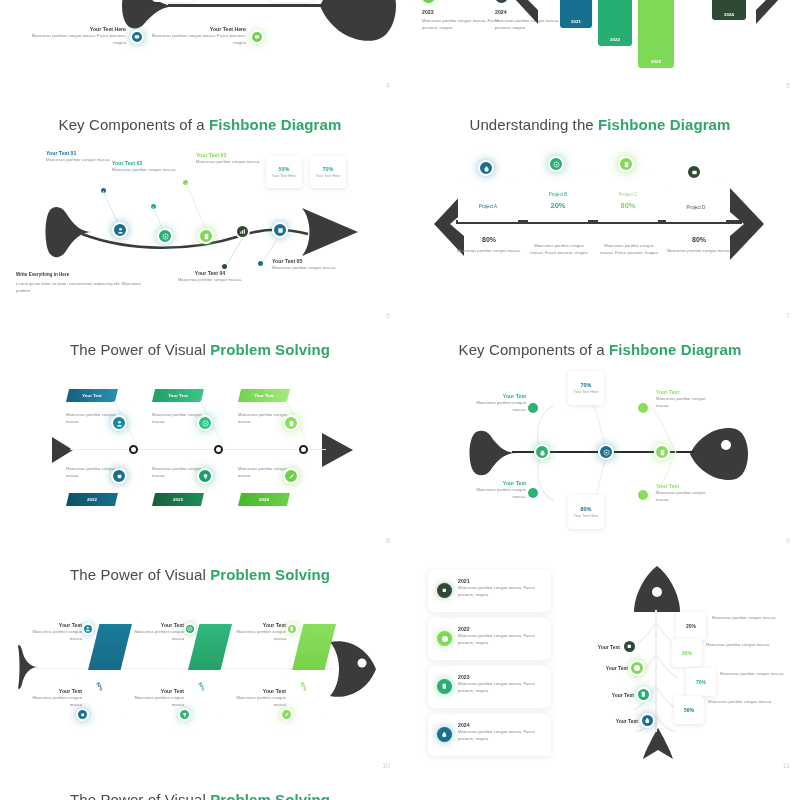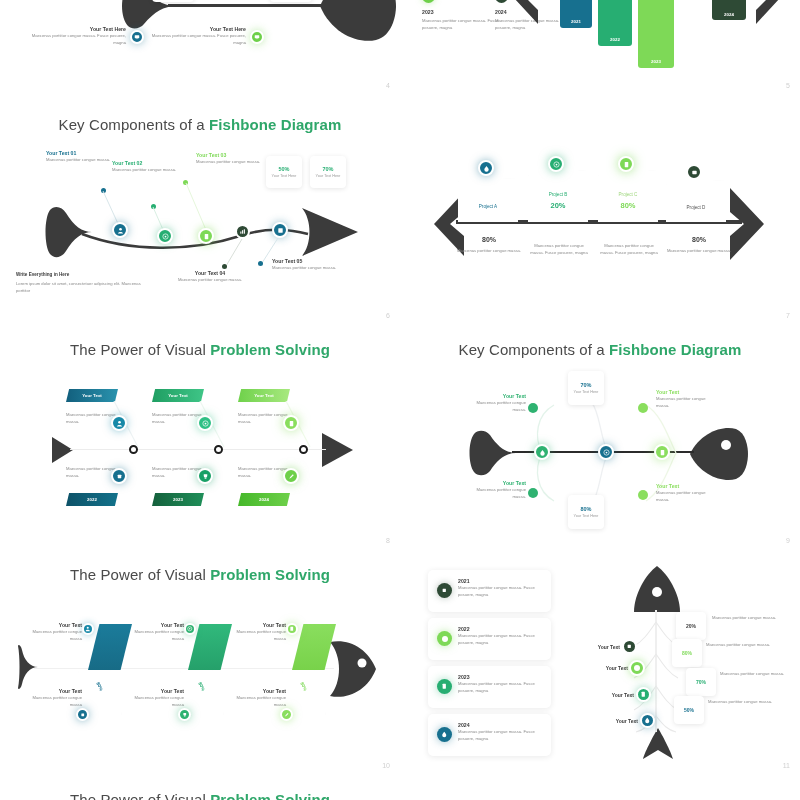--- a/index.html
+++ b/index.html
@@ -251,20 +251,23 @@
 
   <div style="position:absolute; left:16px; top:172px; width:125px;">
     <div style="font-size:4.6px; font-weight:700; color:#3b3b3b;">Write Everything in Here</div>
     <div class="body" style="margin-top:3px;">Lorem ipsum dolor sit amet, consectetuer adipiscing elit. Maecenas porttitor</div>
   </div>
 
   <div class="slide-num" style="right:10px; bottom:6px;">6</div>
 </div>
 
 <div class="slide" style="left:400px; top:100px; width:400px; height:225px;">
+  <div class="slide-title" style="top:16px;">
+    <span>Understanding the </span><span class="accent">Fishbone Diagram</span>
+  </div>
 
   <svg class="shape" style="left:32px; top:92px; width:32px; height:64px;" viewBox="0 0 32 64">
     <path class="fishdark" d="M32 0 L2 32 L32 64 L32 44 L18 32 L32 20 Z"></path>
   </svg>
   <svg class="shape" style="left:330px; top:88px; width:36px; height:72px;" viewBox="0 0 36 72">
     <path class="fishdark" d="M0 0 L34 36 L0 72 L0 48 L14 36 L0 24 Z"></path>
   </svg>
   <div class="shape" style="left:56px; top:120px; width:286px; height:4px; background:#3b3b3b;"></div>
 
   <div class="shape" style="left:58px; top:78px; width:60px; height:44px; background:#fff; box-shadow:0 1px 6px rgba(0,0,0,.08);

